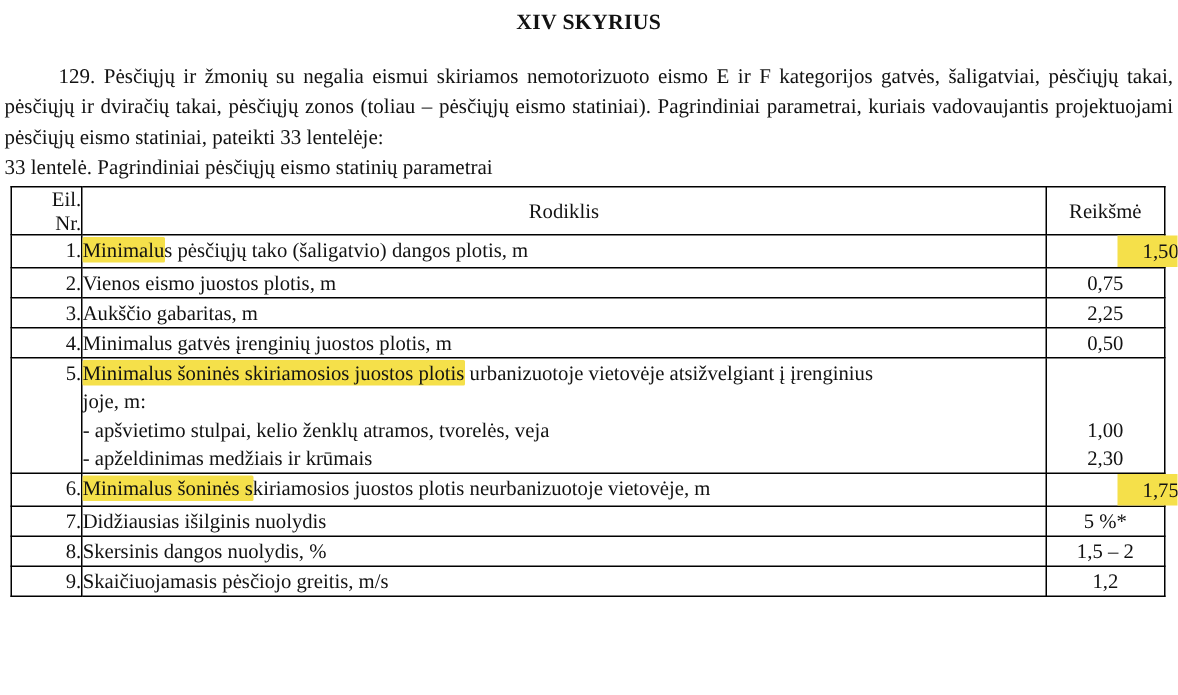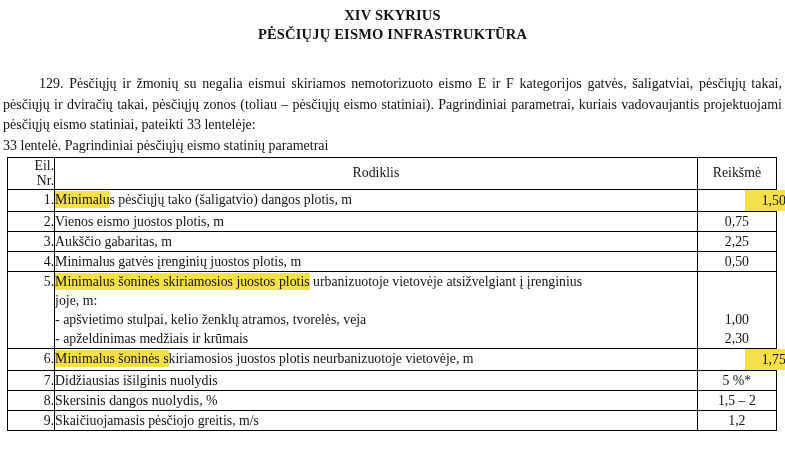--- a/index.html
+++ b/index.html
@@ -5,21 +5,21 @@
   html,body{margin:0;padding:0;background:#fff;}
   body{
     width:785px;height:463px;overflow:hidden;
     font-family:"Liberation Serif","DejaVu Serif",serif;
     color:#121212;
   }
   .page{position:relative;width:785px;height:438px;box-sizing:border-box;padding:6px 3px 0 3px;overflow:hidden;}
   .heading{ text-align:center;font-weight:bold;font-size:14.5px;line-height:18.5px;letter-spacing:.2px;}
   .hgap{height:17px;}
   .para{
-    margin-top:14px;
+    margin-top:0;
     font-size:14px;line-height:20.5px;text-align:justify;text-indent:36px;
   }
   .caption{font-size:14px;line-height:18px;margin-top:1px;}
   table.params{
     border-collapse:collapse;table-layout:fixed;
     width:770px;margin-left:4px;margin-top:2px;
   }
   table.params th, table.params td{
     border:1px solid #000;
     font-size:13.8px;font-weight:normal;
@@ -37,21 +37,20 @@
   .hl{background:var(--hl,#F5E04A);padding:1px 0;border-radius:1px;}
   .hlv{background:var(--hl,#F5E04A);display:inline-block;min-width:58px;padding:1px 0;margin-left:47px;}
 </style>
 </head>
 <body>
 
 <div class="page">
 
   <div class="heading">
     <div>XIV SKYRIUS</div>
-    <div>PĖSČIŲJŲ EISMO INFRASTRUKTŪRA</div>
   </div>
 
   <div class="hgap"></div>
 
   <div class="heading">
   </div>
 
   <div class="para">129. Pėsčiųjų ir žmonių su negalia eismui skiriamos nemotorizuoto eismo E ir F kategorijos gatvės,  šaligatviai, pėsčiųjų takai, pėsčiųjų ir dviračių takai, pėsčiųjų zonos (toliau – pėsčiųjų eismo statiniai). Pagrindiniai parametrai, kuriais vadovaujantis projektuojami pėsčiųjų eismo statiniai, pateikti 33 lentelėje:</div>
 
   <div class="caption">33 lentelė. Pagrindiniai pėsčiųjų eismo statinių parametrai</div>

